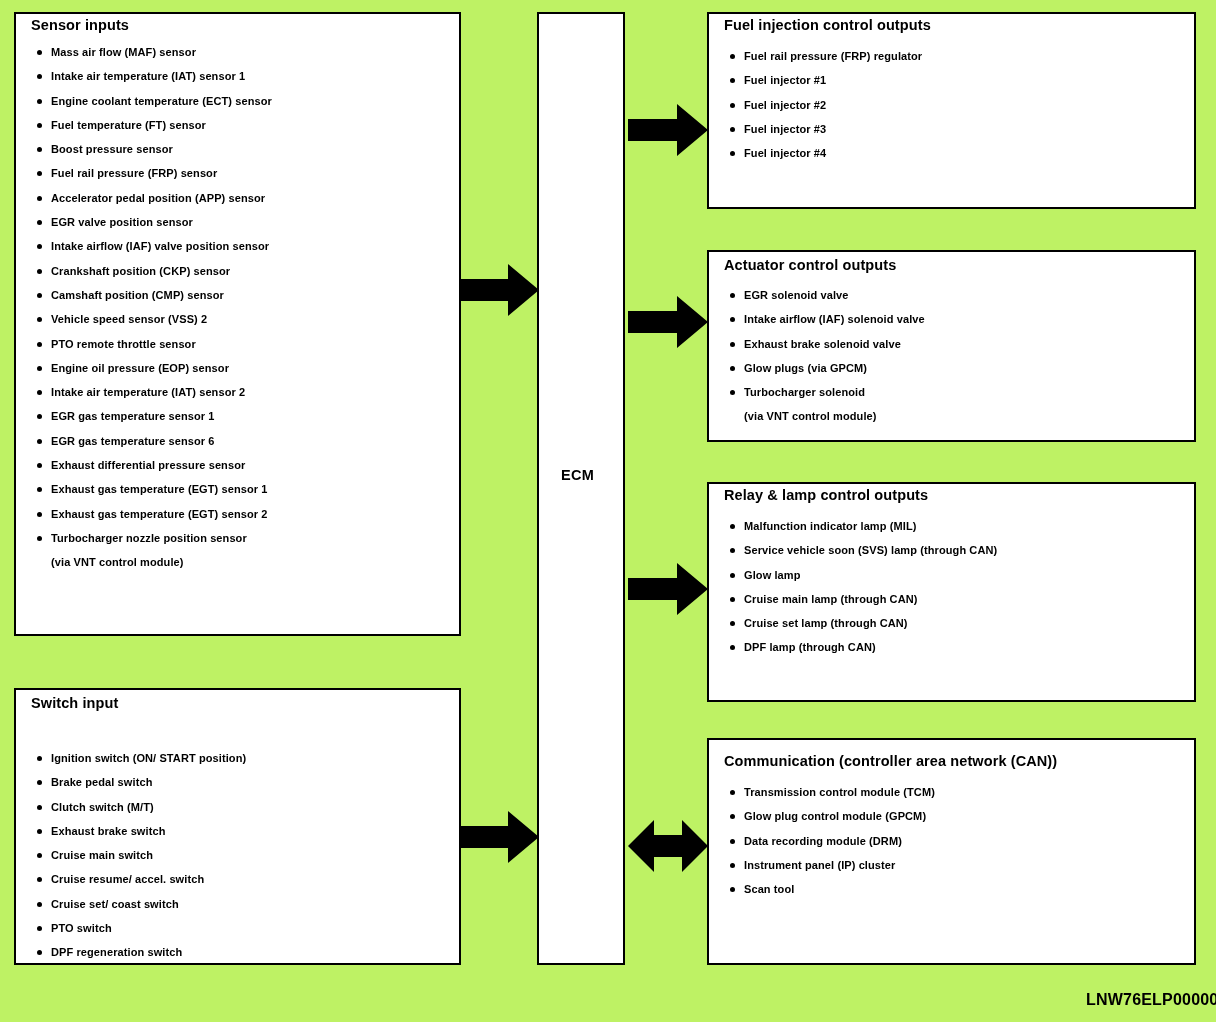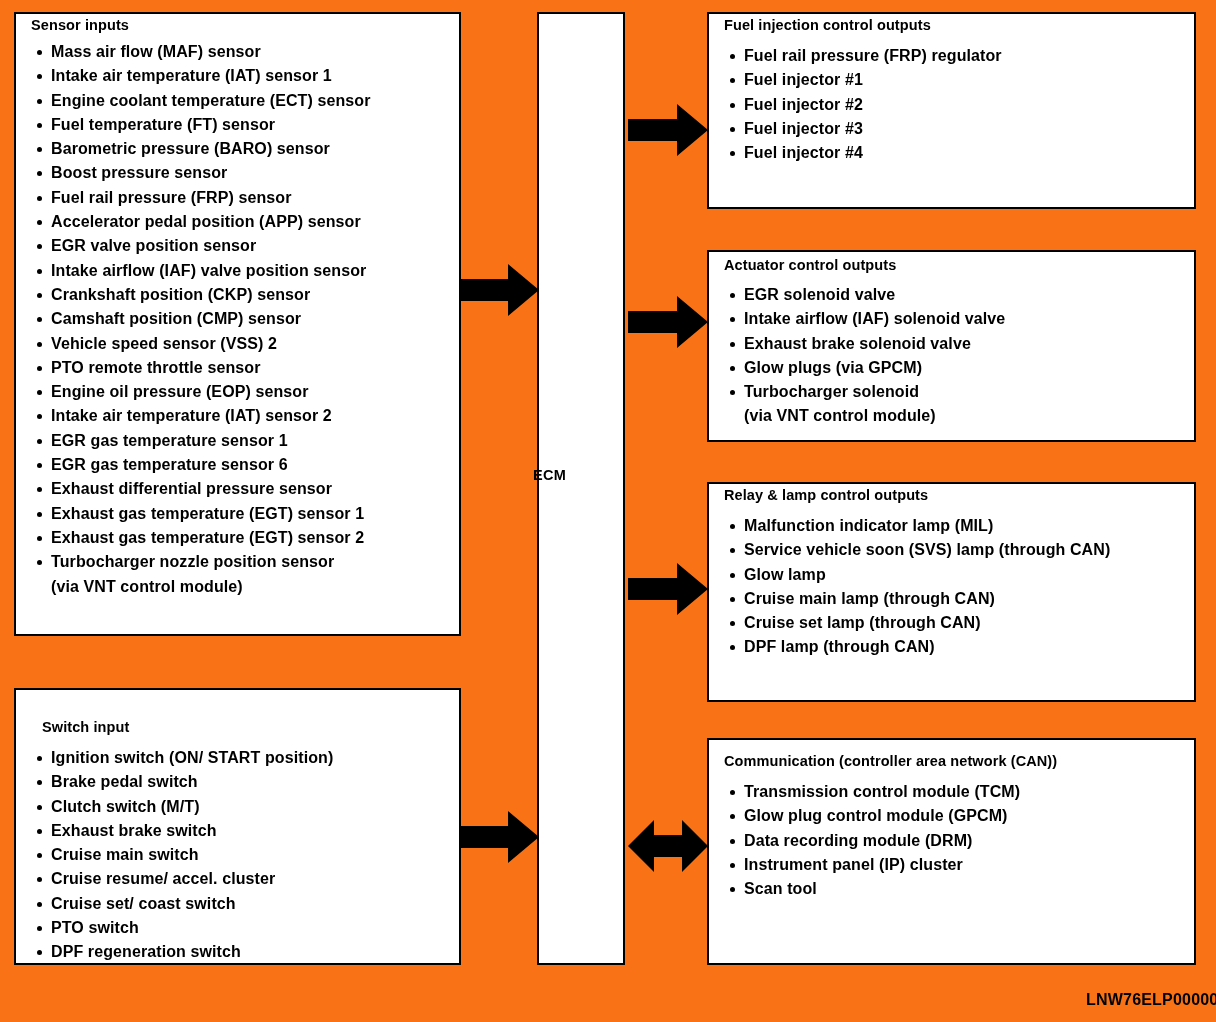--- a/index.html
+++ b/index.html
@@ -8,21 +8,21 @@
     background: #ffffff;
   }
   body {
     font-family: "Liberation Sans", sans-serif;
     color: #000000;
   }
   #canvas {
     position: relative;
     width: 1216px;
     height: 1022px;
-    background: #f97316;
+    background: #bef264;
     overflow: hidden;
   }
   .box {
     position: absolute;
     border: 2px solid #000000;
     background: #ffffff;
     box-sizing: border-box;
   }
   .box-title {
     position: absolute;
@@ -32,21 +32,21 @@
     white-space: nowrap;
   }
   .bullets {
     position: absolute;
     list-style: none;
     margin: 0;
     padding: 0;
   }
   .bullets li {
     position: relative;
-    font-size: 16px;
+    font-size: 11px;
     font-weight: 700;
     line-height: 24.3px;
     padding-left: 20px;
     white-space: pre;
     letter-spacing: 0.1px;
   }
   .bullets li::before {
     content: "";
     position: absolute;
     left: 6px;
@@ -85,21 +85,20 @@
 
 <div id="canvas">
 
   <div class="box" style="left:14px; top:12px; width:447px; height:624px;"></div>
   <div class="box-title" style="left:31px; top:17px;">Sensor inputs</div>
   <ul class="bullets" id="list-sensor_inputs" style="left:31px; top:40px;">
       <li>Mass air flow (MAF) sensor</li>
       <li>Intake air temperature (IAT) sensor 1</li>
       <li>Engine coolant temperature (ECT) sensor</li>
       <li>Fuel temperature (FT) sensor</li>
-      <li>Barometric pressure (BARO) sensor</li>
       <li>Boost pressure sensor</li>
       <li>Fuel rail pressure (FRP) sensor</li>
       <li>Accelerator pedal position (APP) sensor</li>
       <li>EGR valve position sensor</li>
       <li>Intake airflow (IAF) valve position sensor</li>
       <li>Crankshaft position (CKP) sensor</li>
       <li>Camshaft position (CMP) sensor</li>
       <li>Vehicle speed sensor (VSS) 2</li>
       <li>PTO remote throttle sensor</li>
       <li>Engine oil pressure (EOP) sensor</li>
@@ -107,35 +106,35 @@
       <li>EGR gas temperature sensor 1</li>
       <li>EGR gas temperature sensor 6</li>
       <li>Exhaust differential pressure sensor</li>
       <li>Exhaust gas temperature (EGT) sensor 1</li>
       <li>Exhaust gas temperature (EGT) sensor 2</li>
       <li>Turbocharger nozzle position sensor</li>
       <li class="cont">(via VNT control module)</li>
     </ul>
 
   <div class="box" style="left:14px; top:688px; width:447px; height:277px;"></div>
-  <div class="box-title" style="left:42px; top:695px;margin-top:24px;">Switch input</div>
+  <div class="box-title" style="left:31px; top:695px;">Switch input</div>
   <ul class="bullets" id="list-switch_input" style="left:31px; top:746px;">
       <li>Ignition switch (ON/ START position)</li>
       <li>Brake pedal switch</li>
       <li>Clutch switch (M/T)</li>
       <li>Exhaust brake switch</li>
       <li>Cruise main switch</li>
-      <li>Cruise resume/ accel. cluster</li>
+      <li>Cruise resume/ accel. switch</li>
       <li>Cruise set/ coast switch</li>
       <li>PTO switch</li>
       <li>DPF regeneration switch</li>
     </ul>
 
   <div class="box" style="left:537px; top:12px; width:88px; height:953px;"></div>
-  <div class="ecm-label" style="left:533px; top:467px;">ECM</div>
+  <div class="ecm-label" style="left:561px; top:467px;">ECM</div>
 
   <div class="box" style="left:707px; top:12px; width:489px; height:197px;"></div>
   <div class="box-title" style="left:724px; top:17px;">Fuel injection control outputs</div>
   <ul class="bullets" id="list-fuel_injection_control_outputs" style="left:724px; top:44px;">
       <li>Fuel rail pressure (FRP) regulator</li>
       <li>Fuel injector #1</li>
       <li>Fuel injector #2</li>
       <li>Fuel injector #3</li>
       <li>Fuel injector #4</li>
     </ul>

